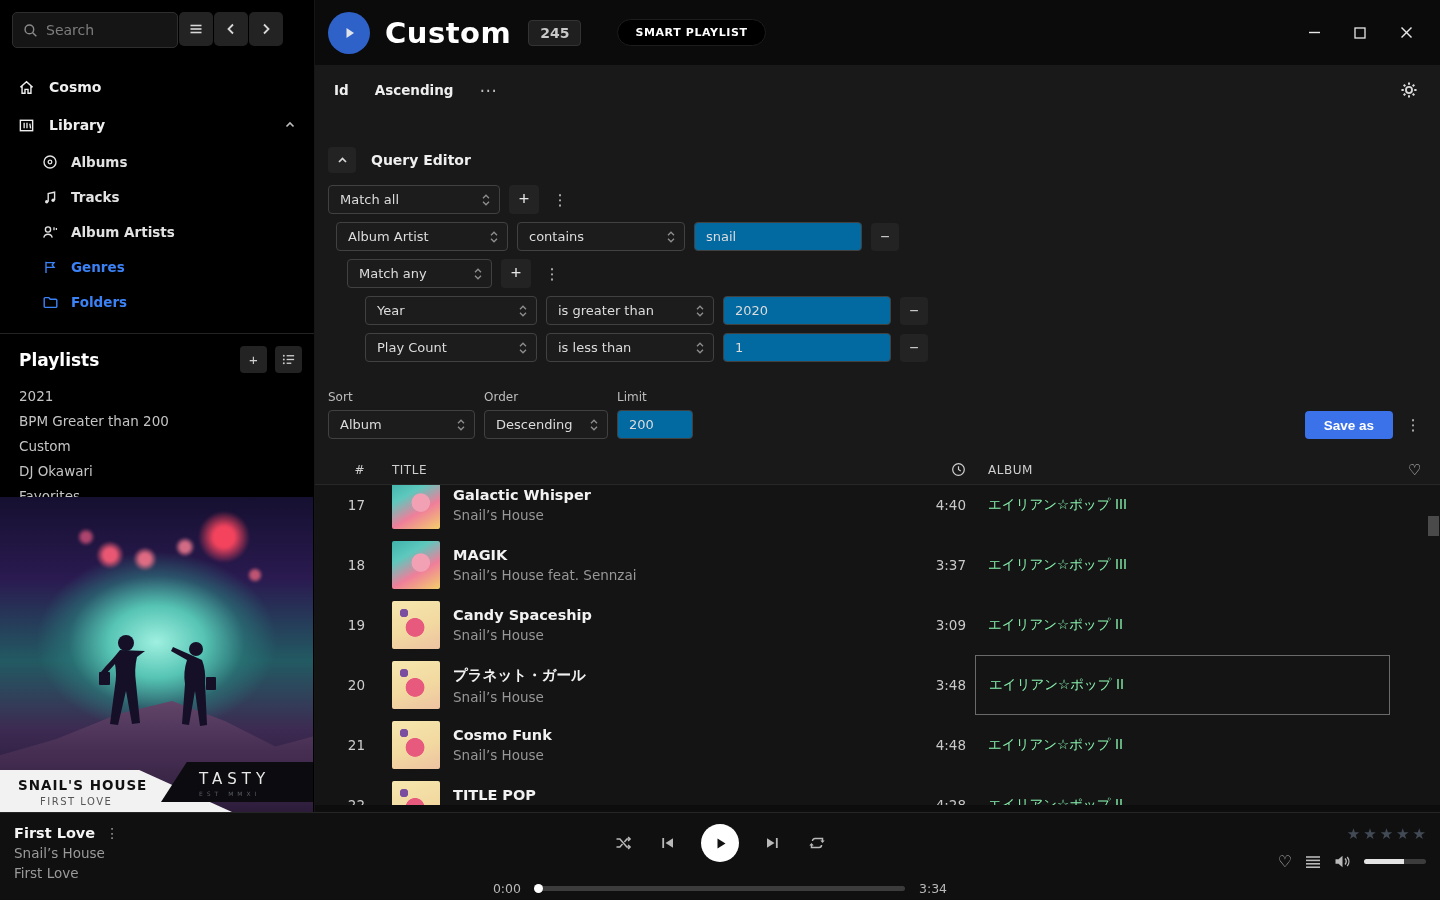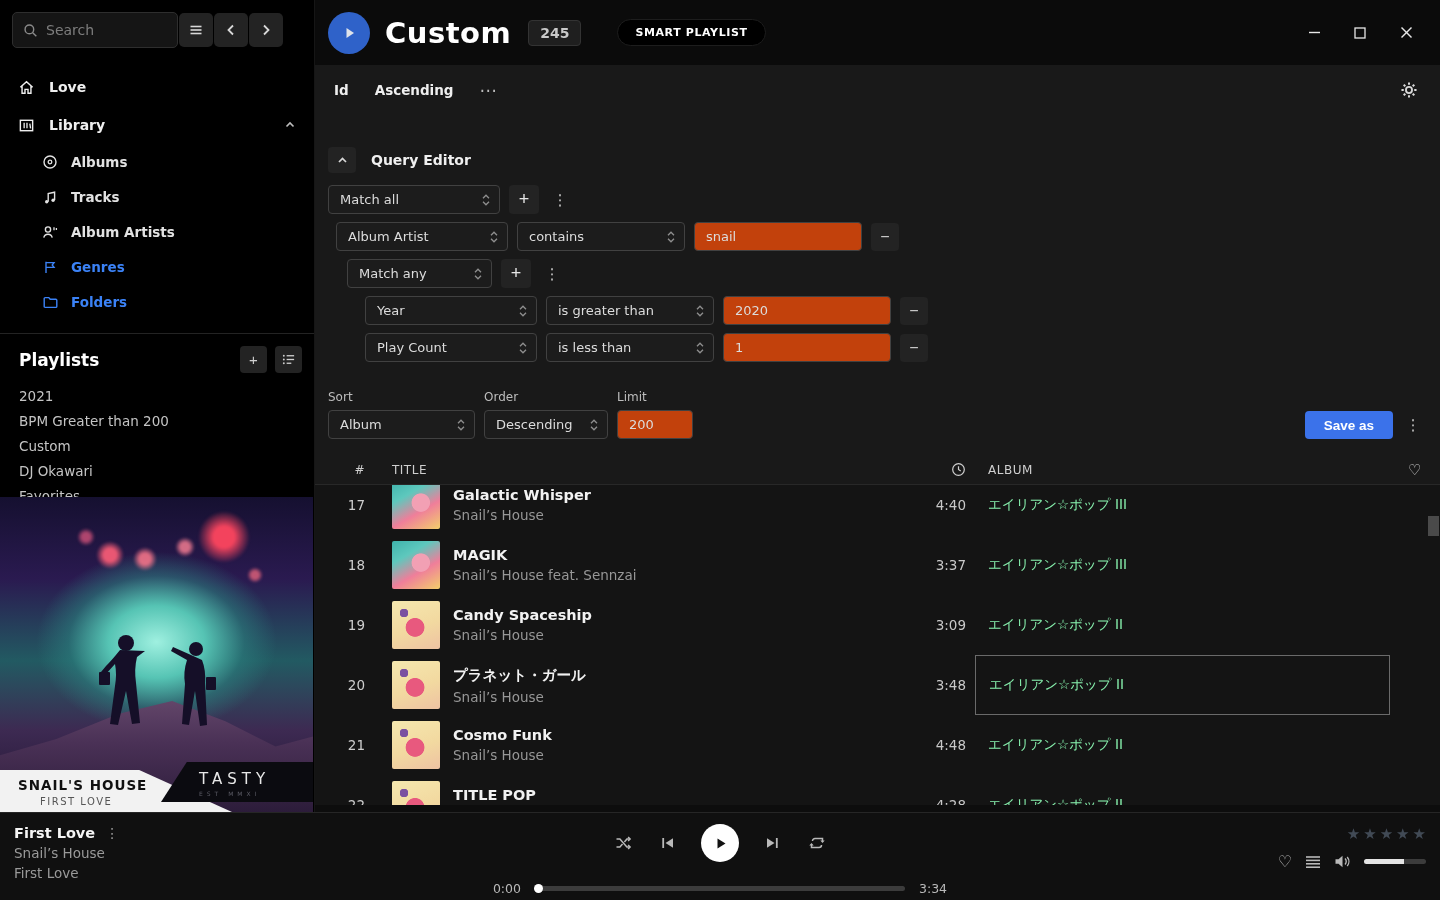--- a/index.html
+++ b/index.html
@@ -3,21 +3,21 @@
 <meta charset="utf-8">
 <style>
   * { margin:0; padding:0; box-sizing:border-box; }
   html,body { width:1440px; height:900px; overflow:hidden; background:#000;
     font-family:"DejaVu Sans","Liberation Sans",sans-serif; color:#e6e6e6; }
   svg { display:block; }
   .app { display:flex; height:812px; }
 
   
   .sidebar { width:315px; min-width:315px; background:#000; position:relative; border-right:1px solid #161616; }
-  .sidebar-top { display:flex; align-items:center; gap:1px; padding:12px 12px 10px 12px; }
+  .sidebar-top { display:flex; gap:1px; padding:12px 12px 10px 12px; }
   .search-box { width:166px; height:36px; background:#151515; border:1px solid #2e2e2e; border-radius:5px;
     display:flex; align-items:center; padding:0 10px; gap:8px; color:#8a8a8a; }
   .search-box input { background:transparent; border:none; outline:none; color:#cfcfcf; width:110px;
     font-size:14px; font-family:inherit; }
   .search-box input::placeholder { color:#7d7d7d; }
   .sq-btn { width:34px; height:34px; background:#232323; border:none; border-radius:5px; color:#d8d8d8;
     display:flex; align-items:center; justify-content:center; cursor:pointer; }
   .nav { padding-top:10px; }
   .nav-item { display:flex; align-items:center; gap:14px; height:38px; padding:0 18px; font-weight:bold;
     font-size:14px; color:#efefef; cursor:pointer; }
@@ -83,21 +83,21 @@
   .query { padding:10px 13px 0 13px; }
   .qe-head { display:flex; align-items:center; gap:15px; margin-bottom:12px;margin-top:22px; }
   .collapse-btn { width:28px; height:26px; background:#232323; border:none; border-radius:4px; color:#d8d8d8;
     display:flex; align-items:center; justify-content:center; cursor:pointer; }
   .qe-title { font-size:14px; font-weight:bold; color:#f0f0f0; }
   .q-row { display:flex; align-items:center; gap:9px; margin-bottom:8px; }
   .select { height:29px; background:#1c1c1c; border:1px solid #414141; border-radius:4px; display:flex;
     align-items:center; padding:0 8px 0 11px; font-size:13px; color:#dcdcdc; cursor:pointer; }
   .select .lbl { flex:1; white-space:nowrap; overflow:hidden; }
   .select .caret { color:#8f8f8f; }
-  .q-input { height:29px; background:#c2410c; border:1px solid #414141; border-radius:4px; color:#dcdcdc;
+  .q-input { height:29px; background:#0369a1; border:1px solid #414141; border-radius:4px; color:#dcdcdc;
     font-size:13px; padding:0 11px; font-family:inherit; outline:none; }
   .icon-btn { width:30px; height:29px; background:#232323; border:none; border-radius:4px; color:#e6e6e6;
     font-size:18px; display:flex; align-items:center; justify-content:center; cursor:pointer; }
   .dots-btn { width:24px; height:29px; background:transparent; border:none; color:#c9c9c9; font-size:15px;
     cursor:pointer; }
   .minus-btn { width:28px; height:28px; background:#232323; border:none; border-radius:4px; color:#cfcfcf;
     font-size:16px; cursor:pointer; }
   .w168 { width:168px; } .w172 { width:172px; } .w145 { width:145px; }
   .ind1 { margin-left:8px; } .ind2 { margin-left:19px; } .ind3 { margin-left:37px; }
   .sort-row { display:flex; align-items:flex-end; gap:9px; margin-top:28px; padding-bottom:16px; position:relative; }
@@ -211,21 +211,21 @@
       </button>
     </div>
 
     <nav class="nav">
       <div class="nav-item">
         <span>
           <svg width="17" height="17" viewBox="0 0 18 18">
               <path d="M2.5 8.8 L9 2.8 L15.5 8.8 M4.3 7.3 V15 H7.4 V11 H10.6 V15 H13.7 V7.3" fill="none" stroke="currentColor" stroke-width="1.5"></path>
             </svg>
         </span>
-        <span>Love</span>
+        <span>Cosmo</span>
       </div>
       <div class="nav-item">
         <span>
           <svg width="17" height="17" viewBox="0 0 18 18">
               <rect x="2.5" y="3.5" width="13" height="11" fill="none" stroke="currentColor" stroke-width="1.5"></rect>
               <line x1="6.5" y1="6" x2="6.5" y2="12" stroke="currentColor" stroke-width="1.4"></line>
               <line x1="9.5" y1="6" x2="9.5" y2="12" stroke="currentColor" stroke-width="1.4"></line>
               <line x1="12.5" y1="7" x2="13.3" y2="12" stroke="currentColor" stroke-width="1.4"></line>
             </svg>
         </span>

